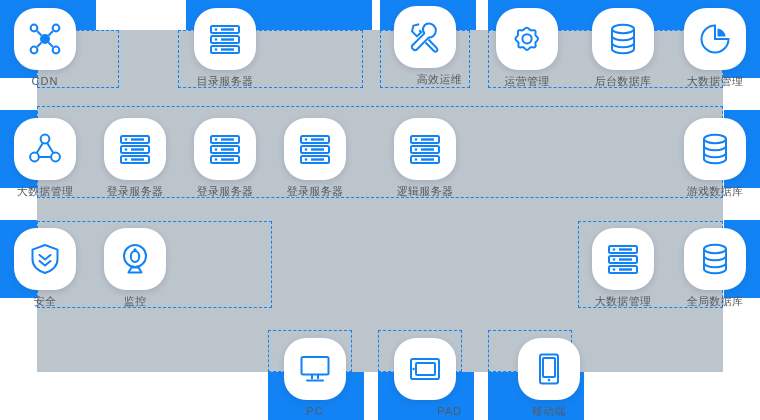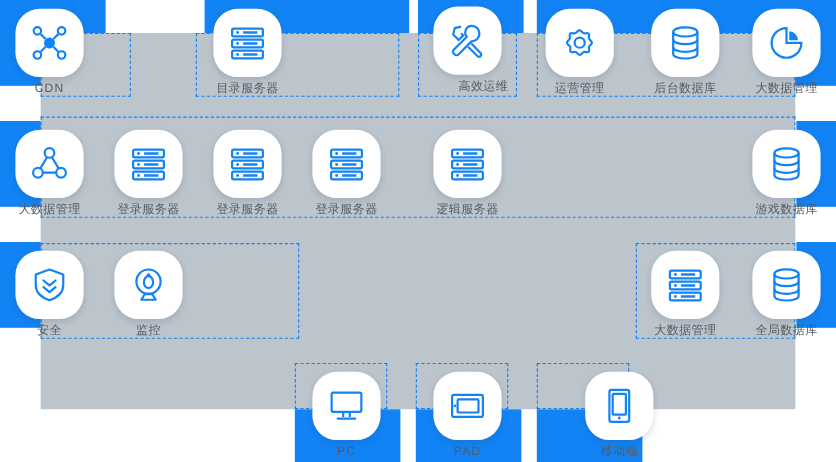--- a/index.html
+++ b/index.html
@@ -305,32 +305,32 @@
       <svg width="34" height="34" viewBox="0 0 34 34" fill="none" stroke="#1283f5" stroke-width="2">
         <ellipse cx="17" cy="7" rx="11" ry="4.2"></ellipse>
         <path d="M6 7v20c0 2.3 4.9 4.2 11 4.2s11-1.9 11-4.2V7"></path>
         <path d="M6 14c0 2.3 4.9 4.2 11 4.2s11-1.9 11-4.2"></path>
         <path d="M6 21c0 2.3 4.9 4.2 11 4.2s11-1.9 11-4.2"></path>
       </svg>
     </div>
     <div class="cap">全局数据库</div>
   </div>
 
-  <div class="node" style="left:388px;top:338px;">
+  <div class="node" style="left:388px;top:338px;text-align:right;">
     <div class="tile">
       <svg width="34" height="34" viewBox="0 0 34 34" fill="none" stroke="#1283f5" stroke-width="2" stroke-linejoin="round">
         <rect x="3" y="7" width="28" height="20" rx="1.8"></rect>
         <rect x="8" y="11" width="19" height="12" rx="1"></rect>
         <circle cx="5.6" cy="17" r="1.2" fill="#1283f5" stroke="none"></circle>
       </svg>
     </div>
     <div class="cap latin">PAD</div>
   </div>
 
-  <div class="node" style="left:526px;top:338px;">
+  <div class="node" style="left:512px;top:338px;">
     <div class="tile">
       <svg width="34" height="34" viewBox="0 0 34 34" fill="none" stroke="#1283f5" stroke-width="2" stroke-linejoin="round">
         <rect x="8" y="2.5" width="18" height="29" rx="2"></rect>
         <rect x="11" y="6" width="12" height="19" rx="0.8"></rect>
         <circle cx="17" cy="28" r="1.3" fill="#1283f5" stroke="none"></circle>
       </svg>
     </div>
     <div class="cap">移动端</div>
   </div>
 

